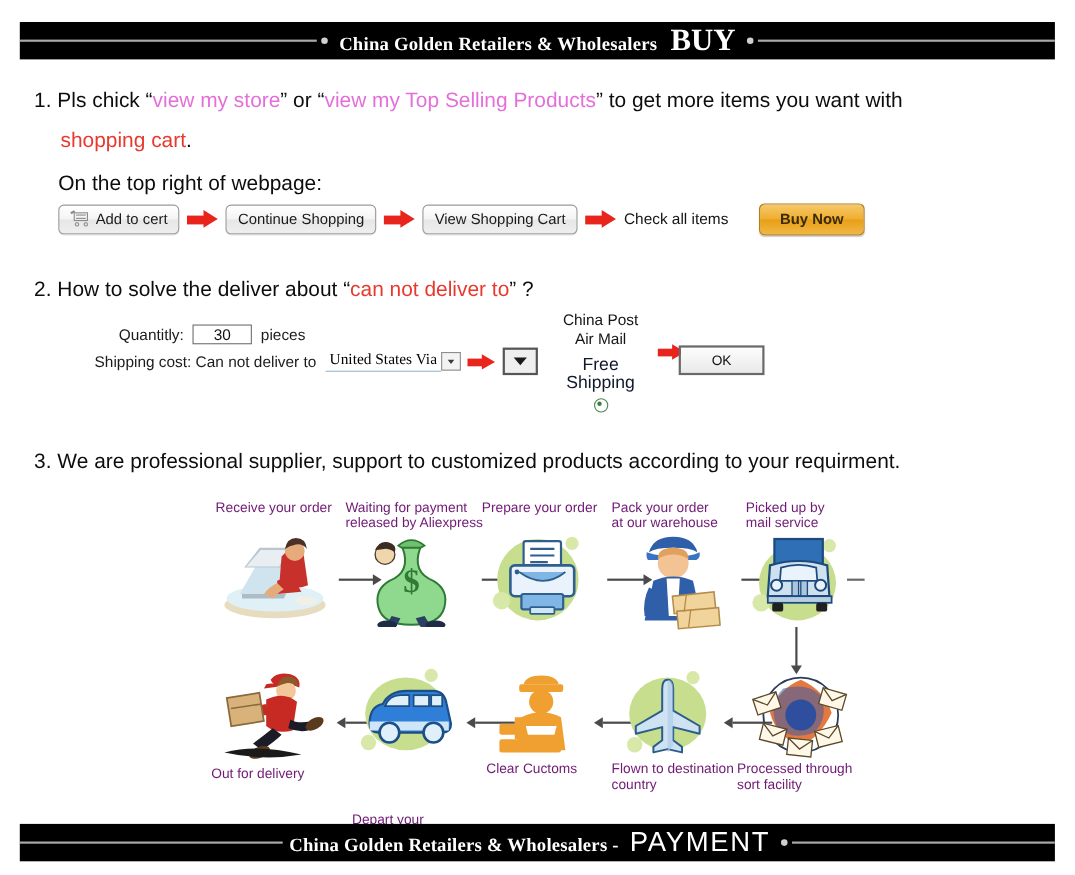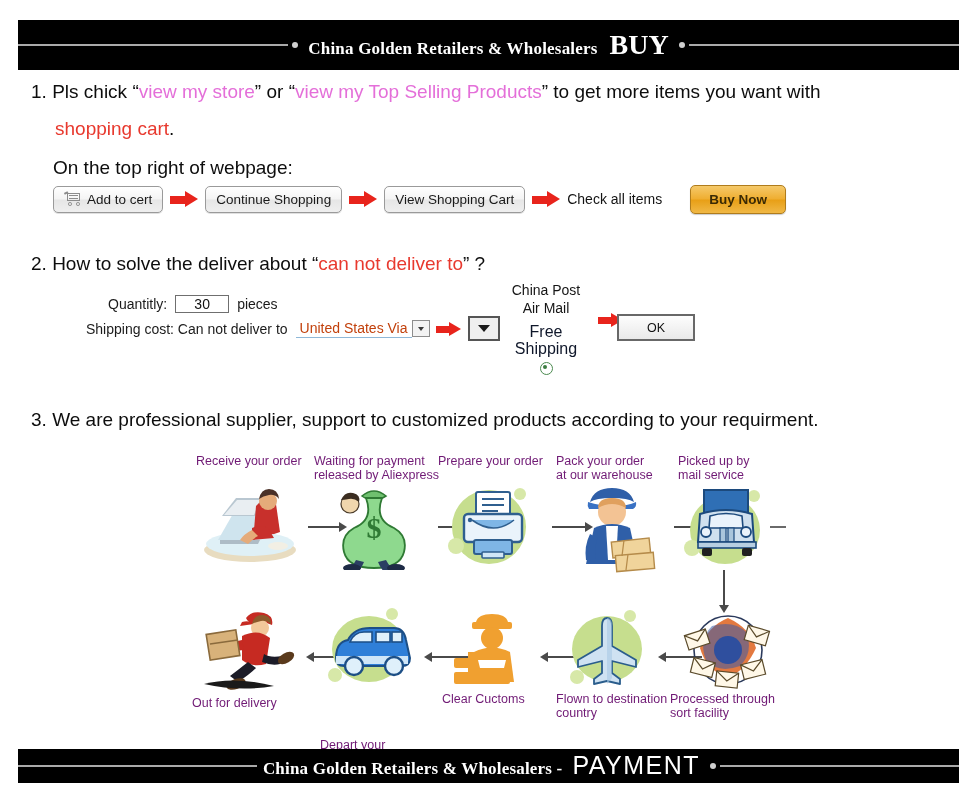--- a/index.html
+++ b/index.html
@@ -20,21 +20,21 @@
   .banner {
     position: absolute;
     left: 18px;
     width: 941px;
     background: #000000;
     display: flex;
     align-items: center;
     justify-content: center;
     overflow: hidden;
   }
-  #header-banner { top: 20px; height: 50px; }
+  #header-banner { top: 20px; height: 34px; }
   #footer-banner { top: 749px; height: 34px; }
 
   .banner .rule {
     flex: 1 1 auto;
     height: 2px;
     background: #a9a9a9;
     min-width: 10px;
   }
   .banner .dot {
     width: 6px; height: 6px;
@@ -182,25 +182,26 @@
   .frow.r1 { margin-bottom: 4px; margin-left: 22px; }
   .qty-box {
     border: 1px solid #6f6f6f;
     background: #ffffff;
     width: 52px; height: 16px;
     margin: 0 8px;
     display: flex; align-items: center; justify-content: center;
     font-size: 14px; color: #101010;
   }
   .country-link {
-    color: #c2410c;
+    color: #000000;
     border-bottom: 1.5px solid #8fb8d8;
     padding: 0 4px 1px 4px;
     margin: 0 0 0 8px;
     font-size: 14px;
+    font-family: Liberation Serif, serif;
   }
   .mini-select {
     width: 16px; height: 15px;
     border: 1px solid #8d8d8d;
     background: #f3f3f3;
     display: flex; align-items: center; justify-content: center;
     flex: 0 0 auto;
   }
   .mini-select .caret {
     width: 0; height: 0;

